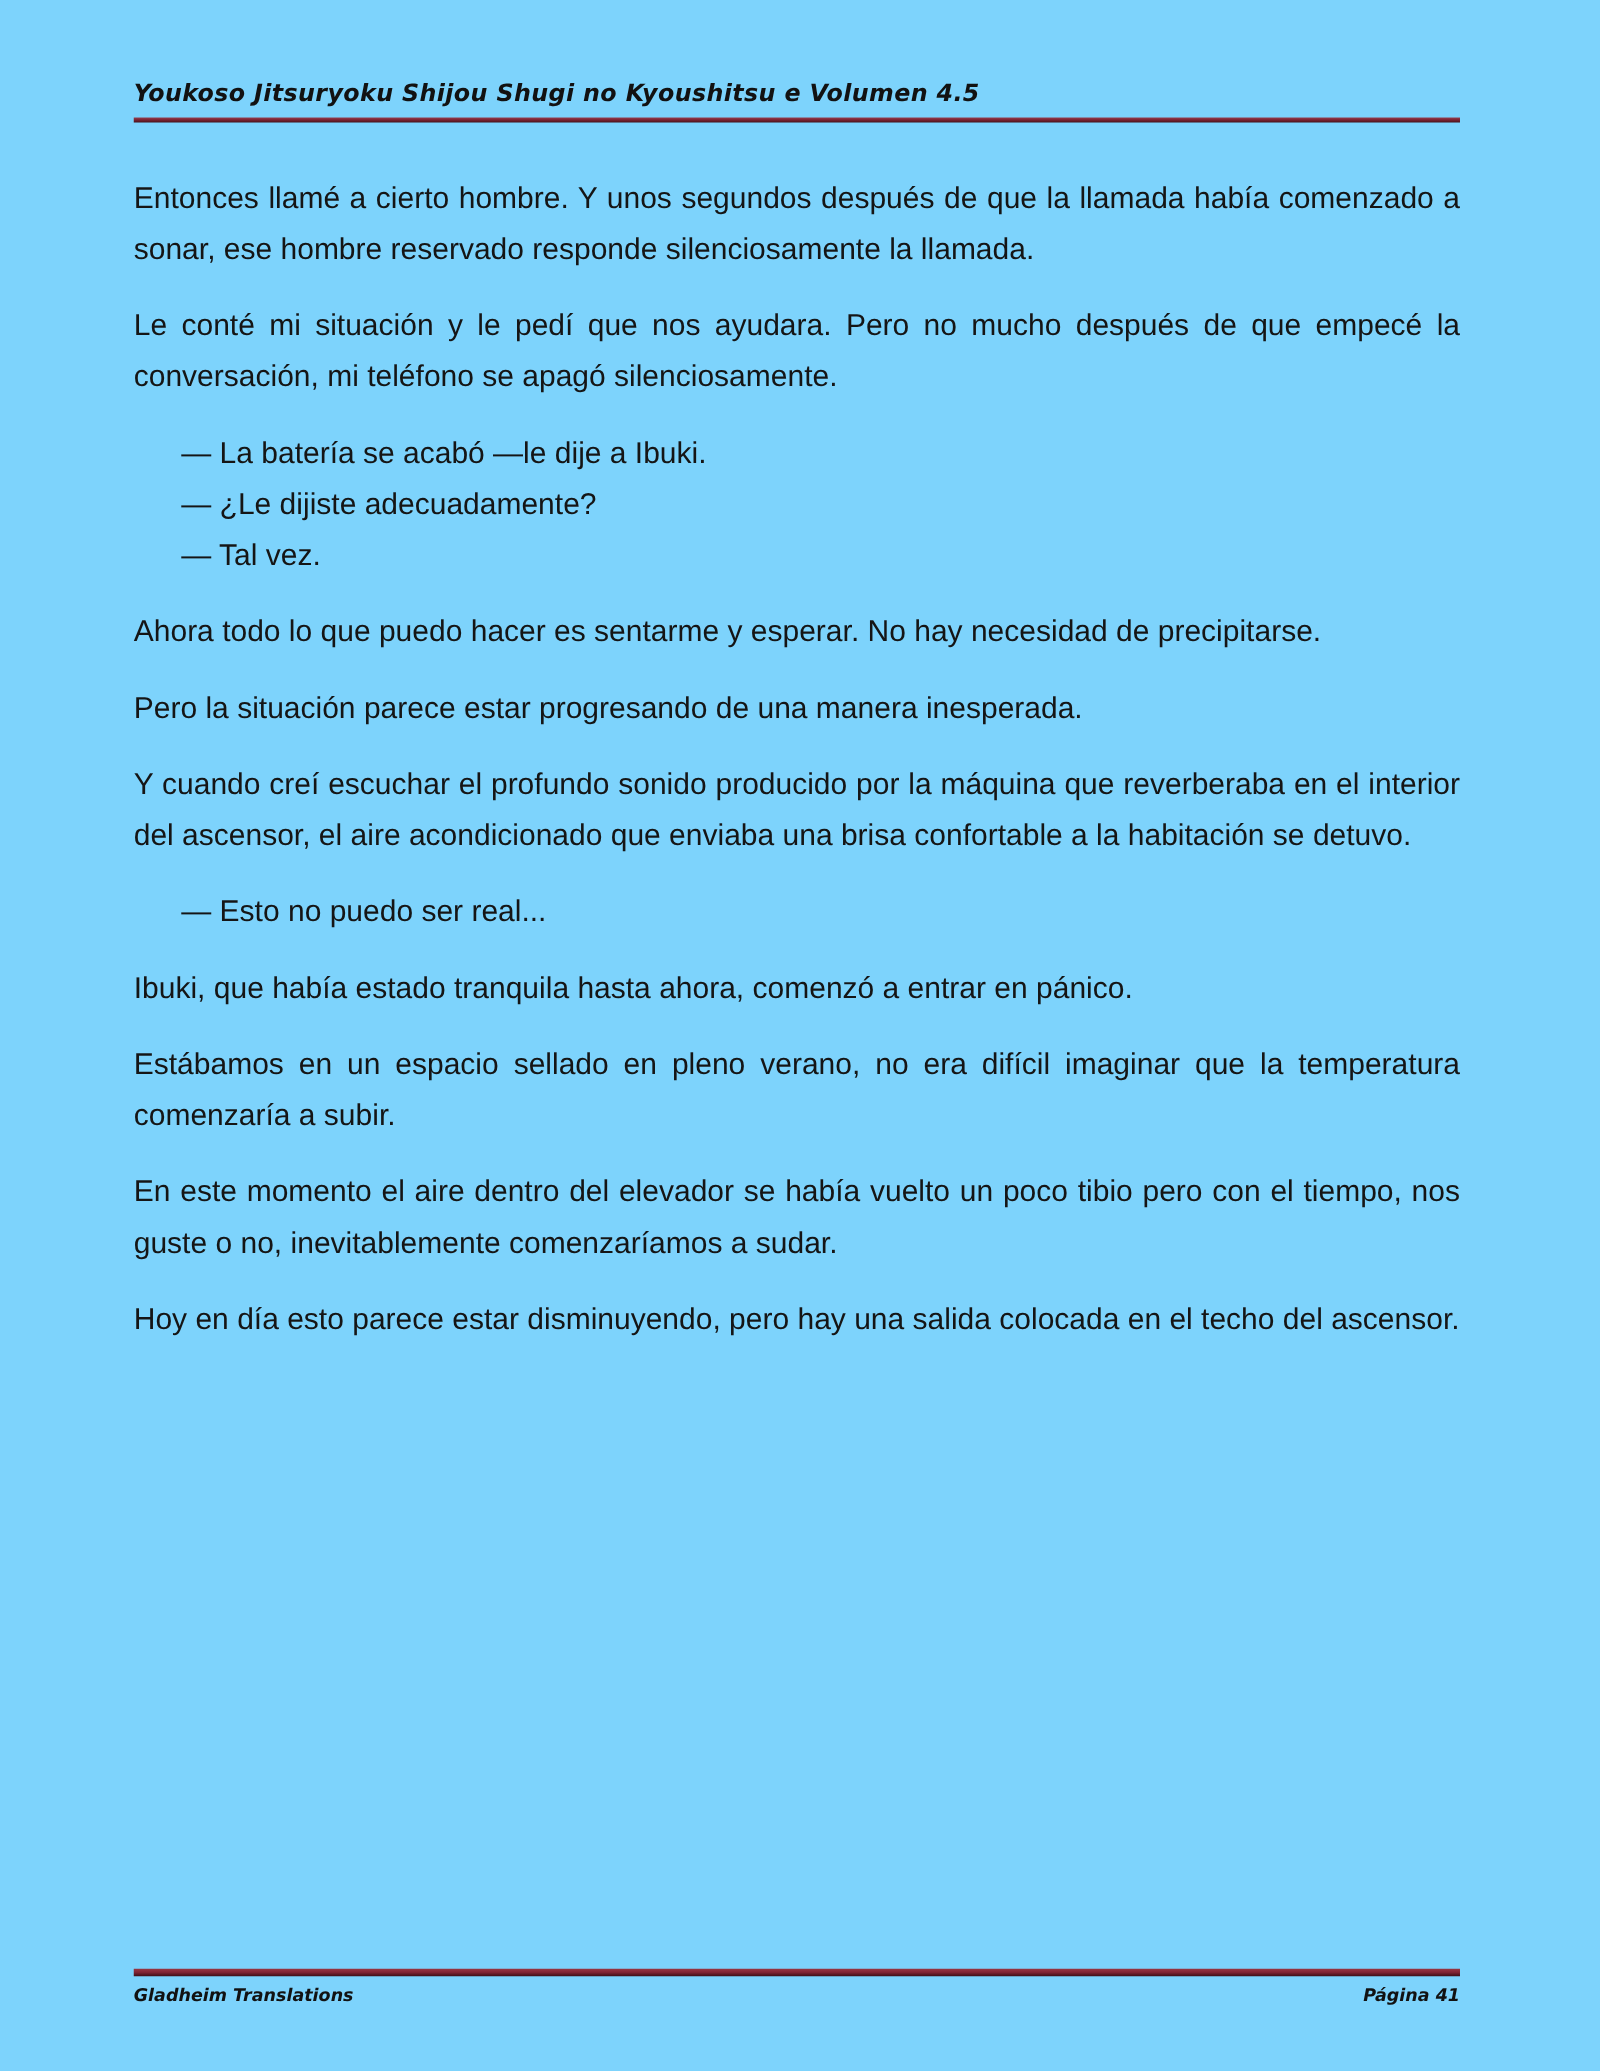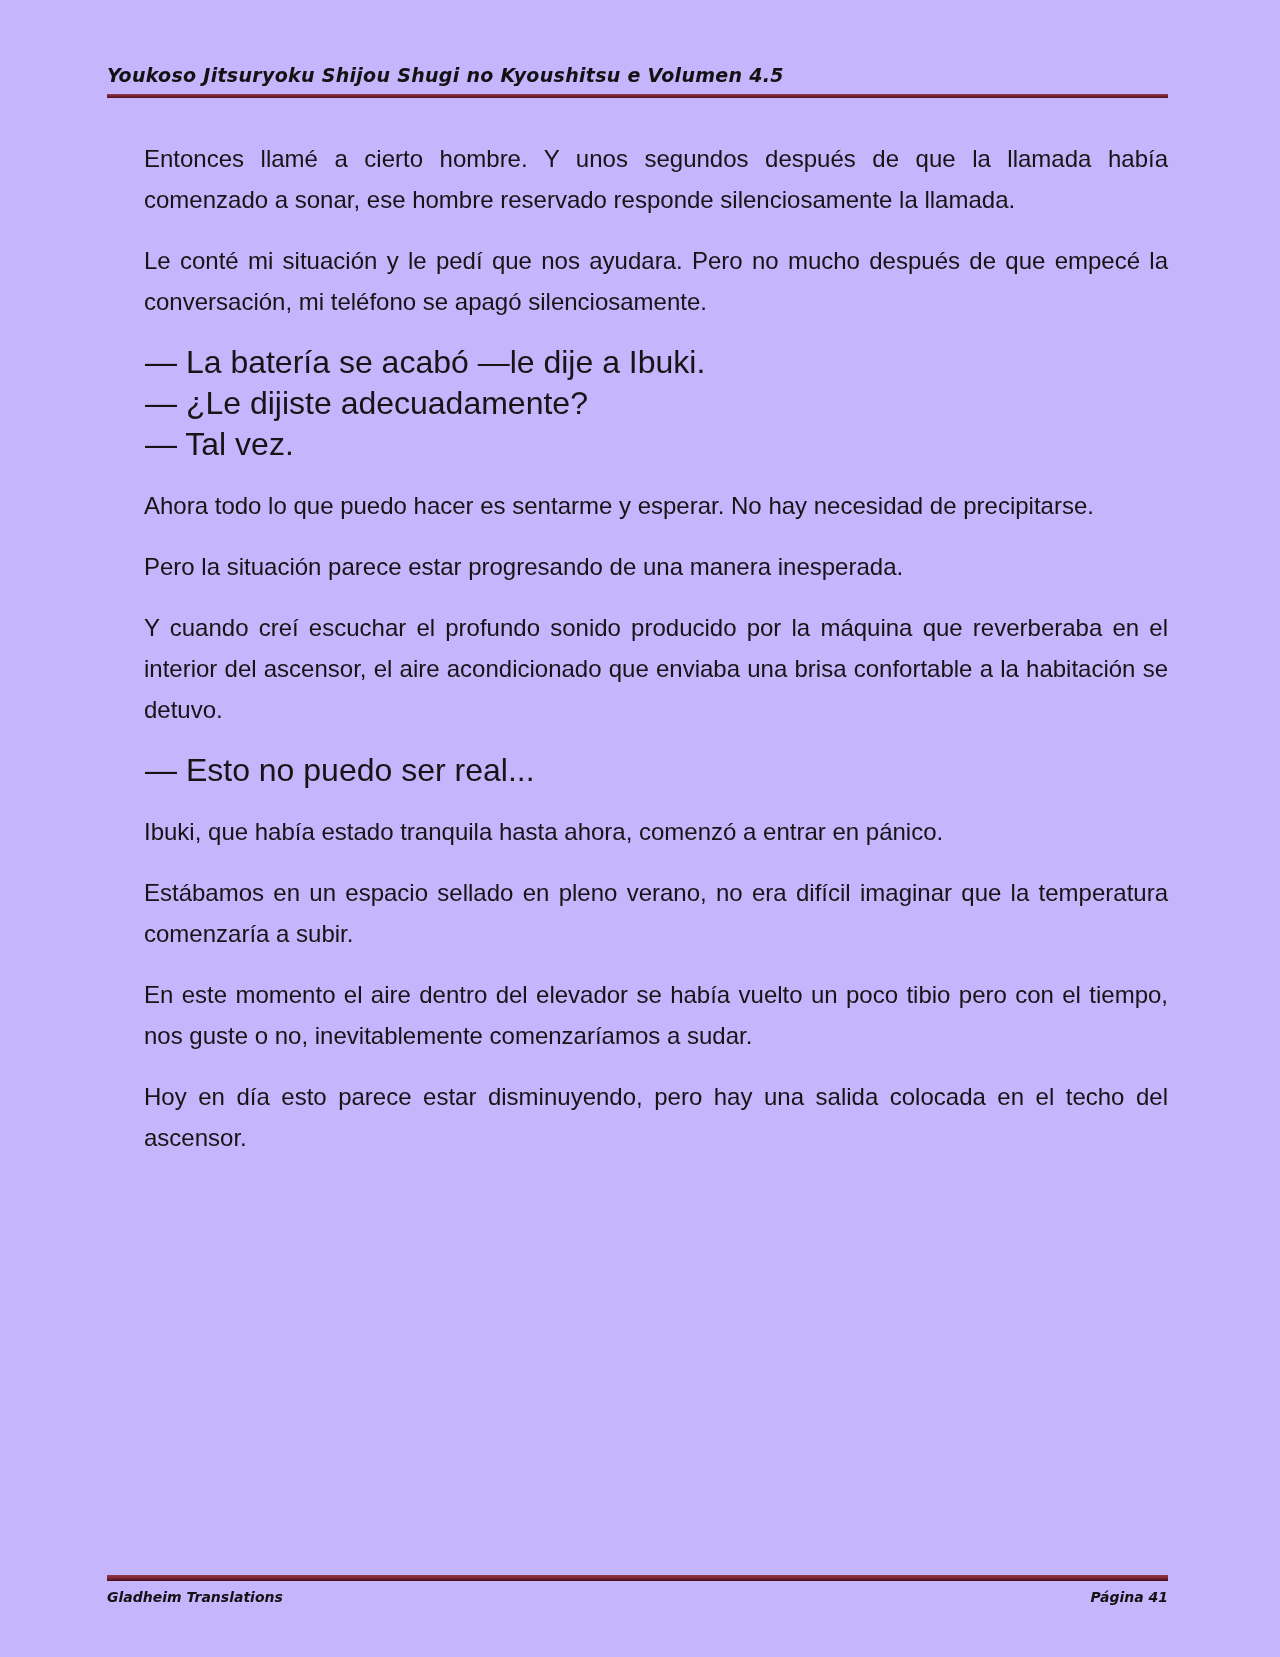--- a/index.html
+++ b/index.html
@@ -6,21 +6,21 @@
   html, body { background: #ffffff; }
   body {
     font-family: "Liberation Sans", sans-serif;
     color: #151515;
     width: 1280px;
   }
   .page {
     position: relative;
     width: 1280px;
     height: 1657px;
-    background: #c4b5fd;
+    background: #7dd3fc;
     overflow: hidden;
   }
   .inner {
     padding: 64px 112px 0 107px;
   }
   .page-header .header-title {
     font-family: "DejaVu Sans", sans-serif;
     font-style: italic;
     font-weight: bold;
     font-size: 19px;
@@ -31,25 +31,24 @@
     margin-top: 8px;
     height: 4px;
     background: linear-gradient(to bottom, #934150 0%, #7d2333 45%, #46121c 100%);
     margin-bottom: 40px;
   }
   .para {
     font-size: 24px;
     line-height: 41px;
     text-align: justify;
     margin-bottom: 20px;
-    margin-left: 37px;
   }
   .dialogue { margin-bottom: 20px; }
   .dline {
-    font-size: 32px;
+    font-size: 24px;
     line-height: 41px;
     padding-left: 38px;
   }
   .page-footer {
     position: absolute;
     left: 107px;
     right: 112px;
     bottom: 52px;
   }
   .footer-rule {

